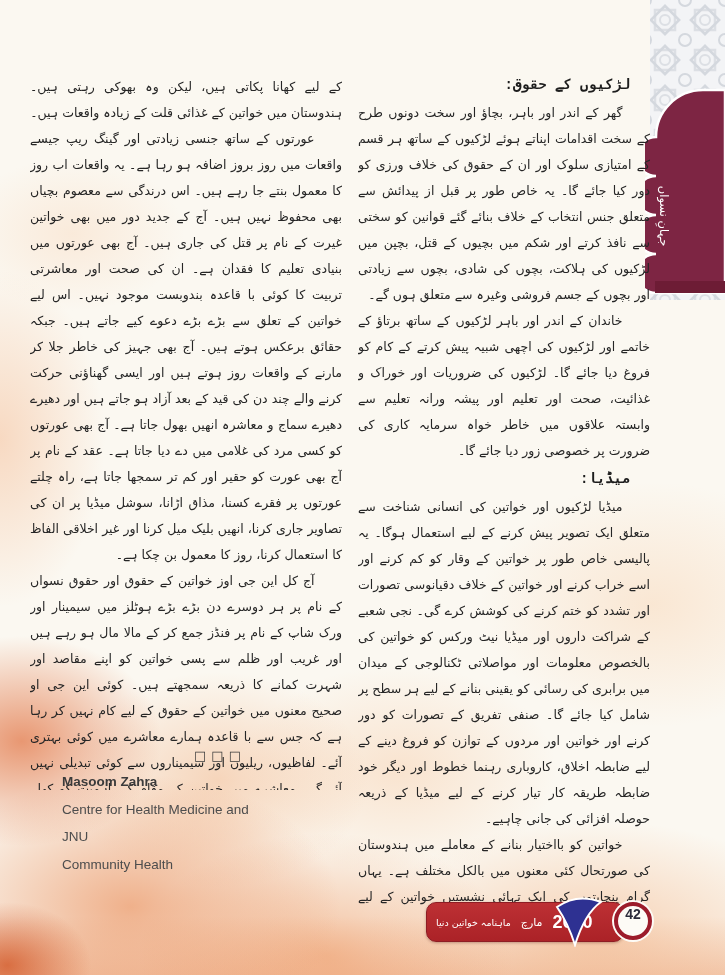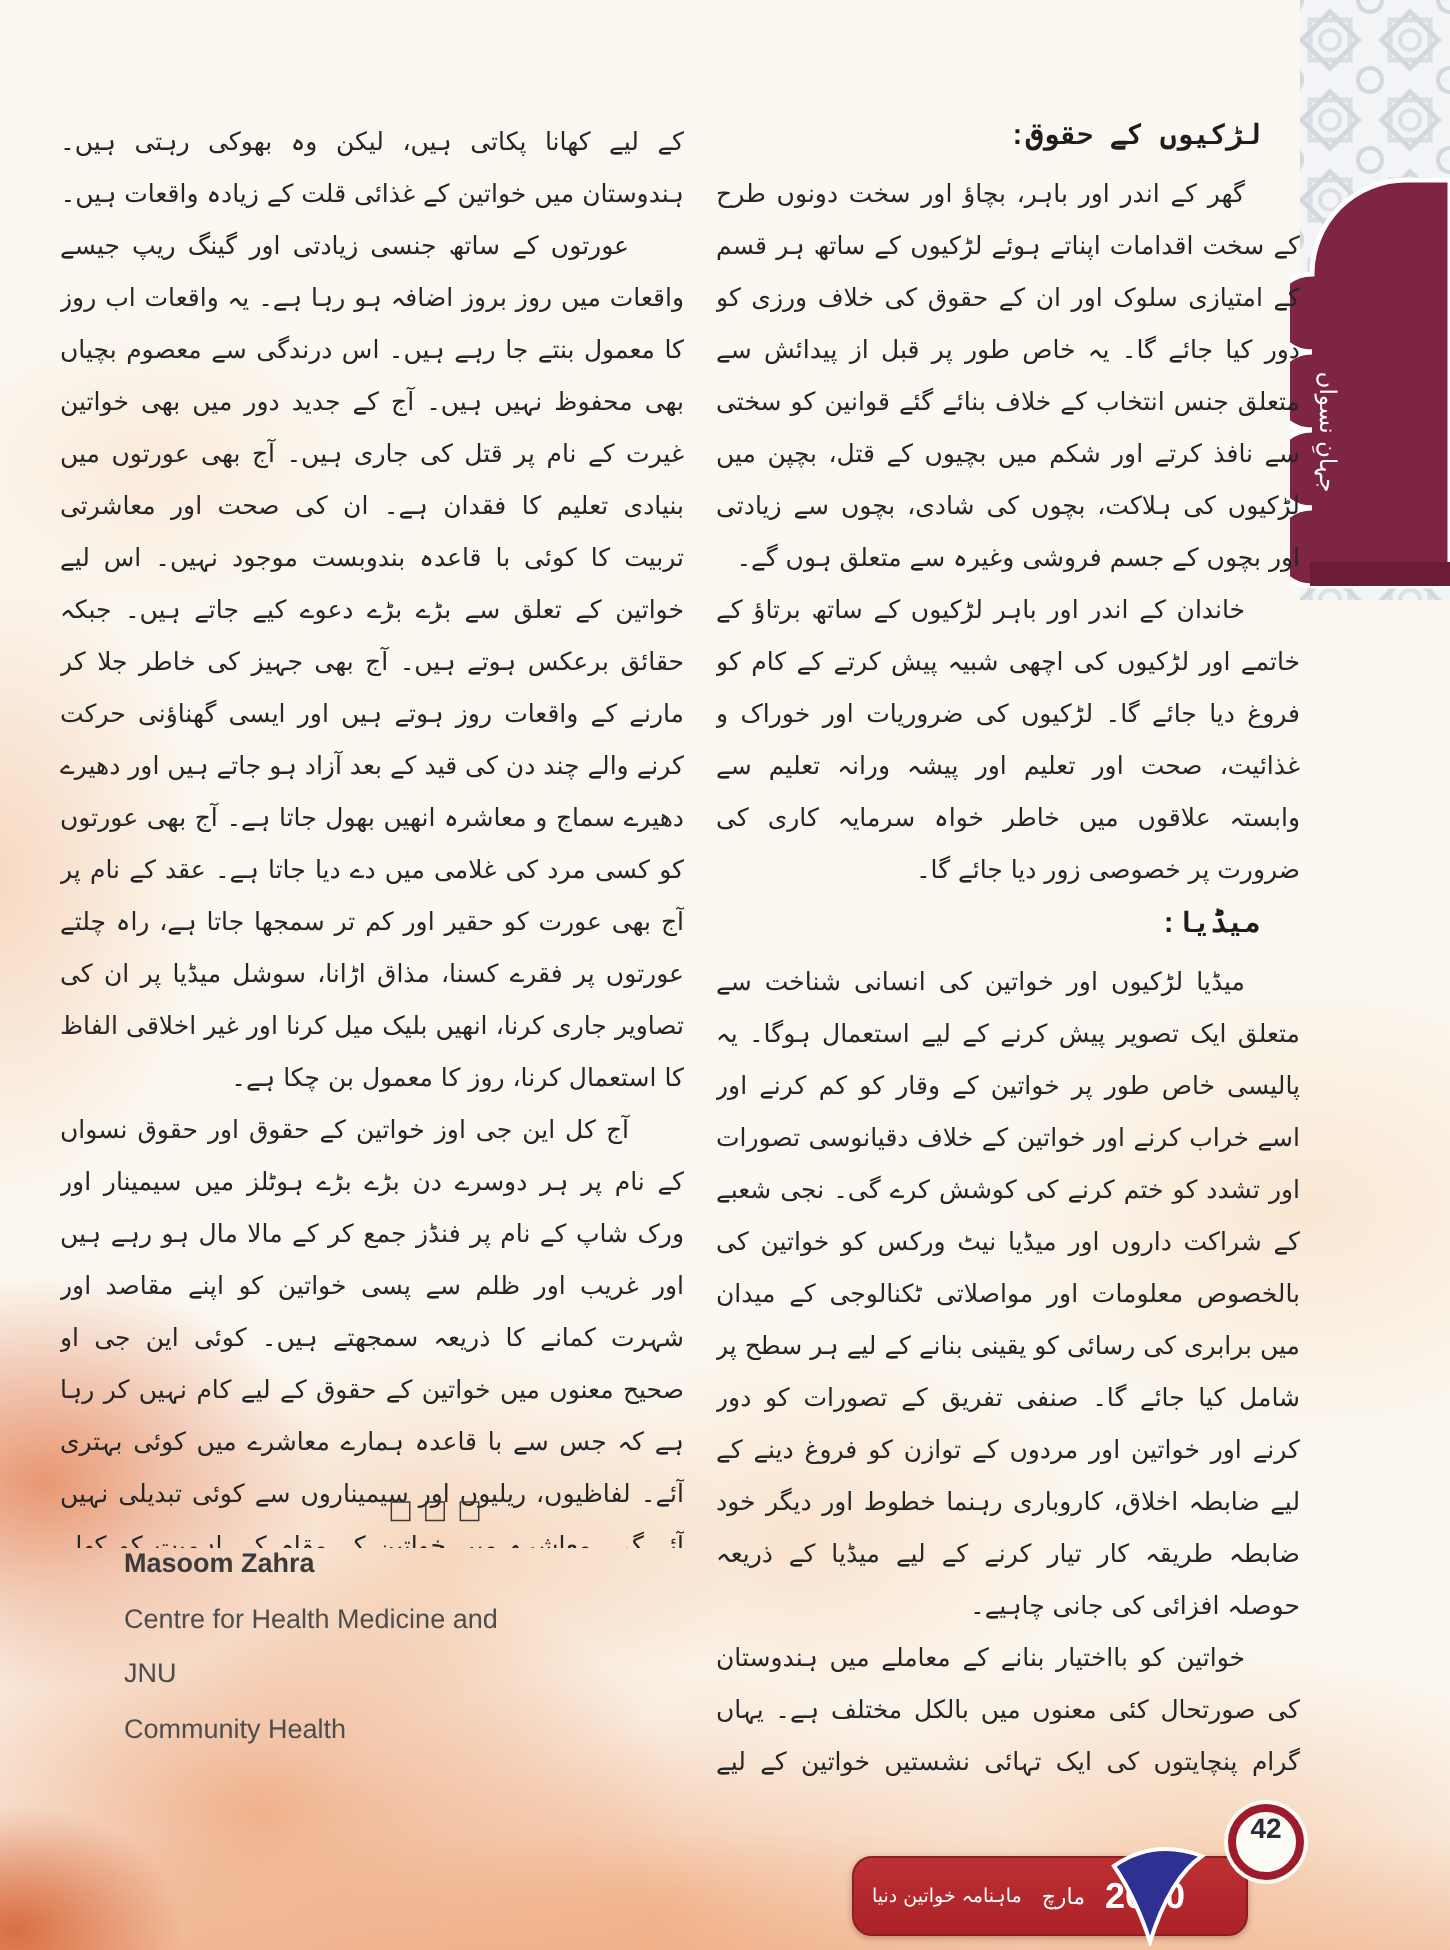--- a/index.html
+++ b/index.html
@@ -22,37 +22,37 @@
   }
   
   .deco-strip{position:absolute; top:0; right:0; width:80px; height:300px;}
   .tab-label{
     position:absolute; left:633px; top:209px; width:62px; text-align:center;
     transform:rotate(90deg); color:#fff; font-size:11.5px; letter-spacing:1px;
     font-family:"DejaVu Sans", sans-serif;
   }
   
   .col{position:absolute; direction:rtl; text-align:justify; color:#262626;
-       font-size:12.5px; line-height:26px; overflow:hidden;}
+       font-size:12.5px; line-height:26px; overflow:hidden;margin-top:16px;}
   .col-left {left:30px;  top:58px; width:312px; height:716px;}
   .col-right{left:358px; top:54px; width:292px; height:842px;}
   .col p{margin:0; text-indent:2.2em;}
   .col p.cont{text-indent:0;}
   .col h3{margin:2px 0; font-size:14px; font-weight:bold; color:#1d1d1d;
           text-indent:1.4em; line-height:26px;font-family:Liberation Mono, monospace;}
   
   .end-mark{position:absolute; left:150px; top:748px; width:140px; text-align:center;
             font-size:13px; letter-spacing:5px; color:#3a3a3a;}
   
   .author{position:absolute; left:62px; top:768px; color:#4d4d4d;
           font-family:"Liberation Sans", sans-serif; font-size:13.5px; line-height:27.5px;}
   .author .name{font-weight:bold; color:#3b3b3b;}
   
   .footer-bar{
-    position:absolute; left:426px; top:928px; width:196px; height:38px;
+    position:absolute; left:426px; top:902px; width:196px; height:38px;
     background:linear-gradient(180deg,#bd3034,#ab2227); border:1px solid #8e1d24;
     border-radius:10px; display:flex; align-items:center; direction:ltr;
     box-shadow:0 1px 3px rgba(90,30,20,.35);
   }
   .footer-title{color:#fff; font-size:9.5px; padding-left:9px; white-space:nowrap; direction:rtl;}
   .footer-month{color:#fff; font-size:11px; padding-left:10px; direction:rtl;}
   .footer-year{color:#fff; font-size:18px; font-weight:bold; padding-left:10px;
                font-family:"Liberation Sans", sans-serif;}
   .footer-swoosh{position:absolute; left:128px; top:-6px;}
   .page-circle{

